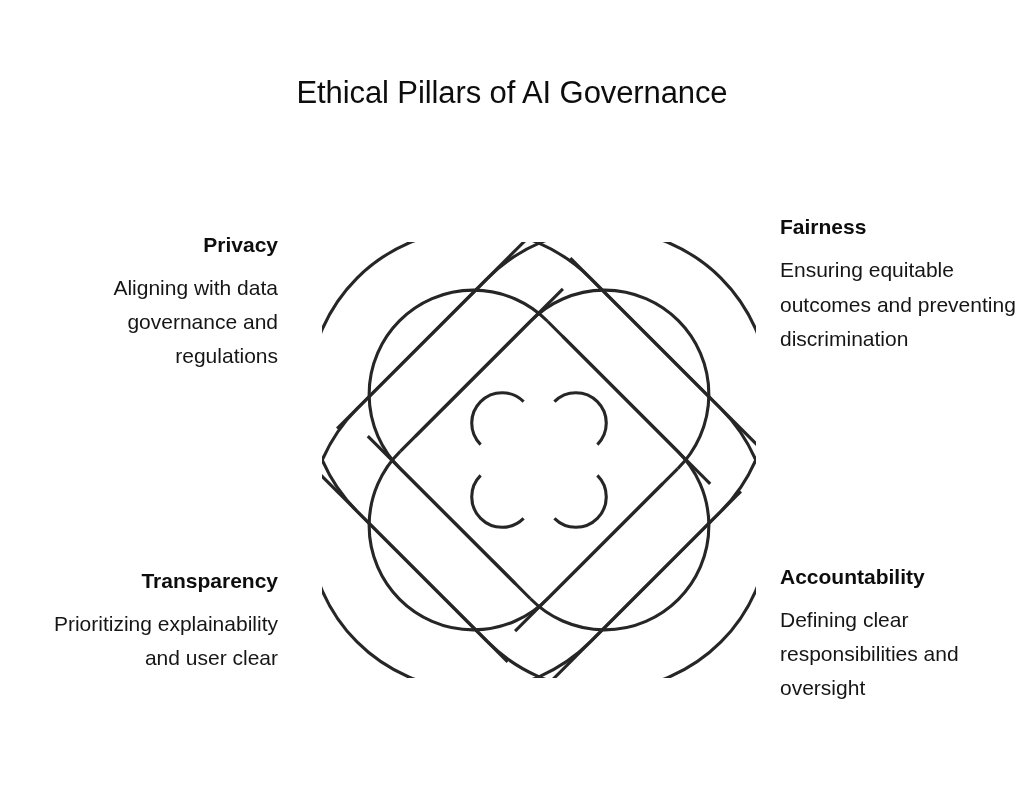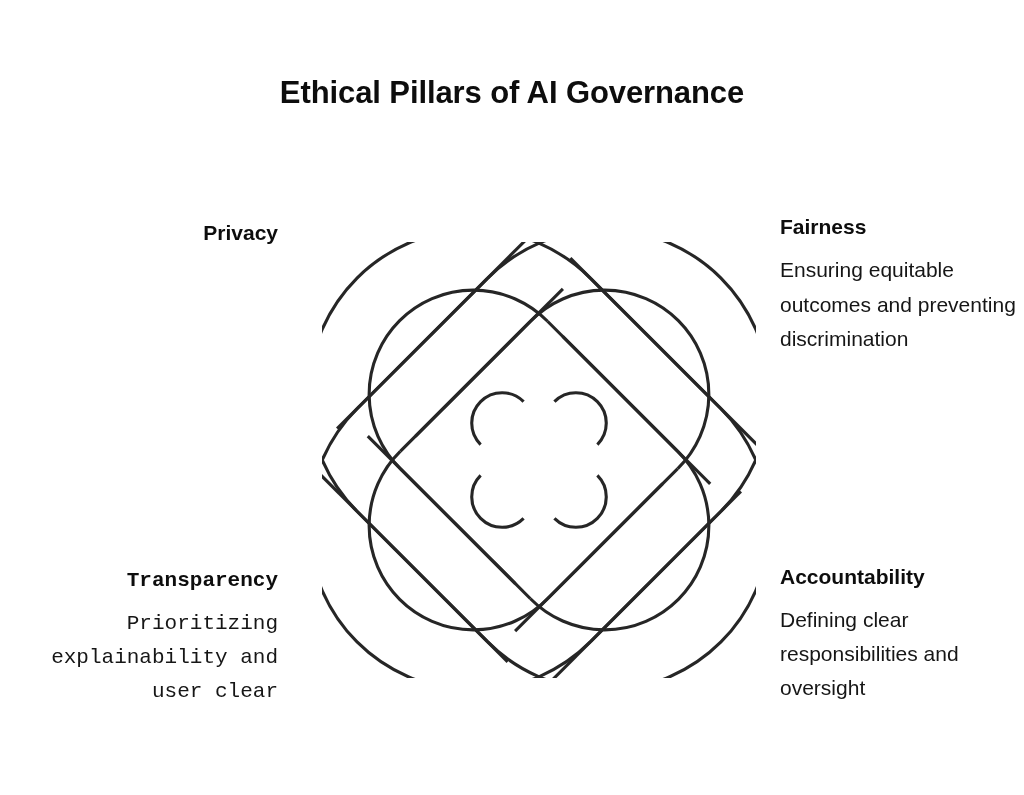--- a/index.html
+++ b/index.html
@@ -25,21 +25,21 @@
   }
 
   
   #title {
     position: absolute;
     left: 0;
     top: 74px;
     width: 1024px;
     text-align: center;
     font-size: 31px;
-    font-weight: bold;
+    font-weight: normal;
     letter-spacing: -0.1px;
     color: #0d0d0d;
     line-height: 1.2;
   }
 
   
   .quad {
     position: absolute;
     width: 250px;
   }
@@ -54,23 +54,23 @@
     font-size: 21px;
     font-weight: normal;
     color: #161616;
     line-height: 1.62;
     margin: 13px 0 0 0;
   }
 
   .quad.left  { text-align: right; }
   .quad.right { text-align: left; }
 
-  #quad-privacy        { left: 28px;  top: 220px; }
+  #quad-privacy        { left: 28px;  top: 232px; }
   #quad-fairness       { left: 780px; top: 214px; }
-  #quad-transparency   { left: 28px;  top: 568px; font-family: Liberation Mono, monospace; }
+  #quad-transparency   { left: 28px;  top: 568px; }
   #quad-accountability { left: 780px; top: 564px; }
 
   #quad-fairness .body { line-height: 1.64; }
 
   
   #knot-wrap {
     position: absolute;
     left: 322px;
     top: 242px;
     width: 434px;
@@ -92,20 +92,21 @@
 </style>
 </head>
 <body>
 
 <div id="slide">
 
   <div id="title">Ethical Pillars of AI Governance</div>
 
   <div class="quad left" id="quad-privacy">
     <p class="heading">Privacy</p>
+    <p class="body">Aligning with data governance and regulations</p>
   </div>
 
   <div class="quad right" id="quad-fairness">
     <p class="heading">Fairness</p>
     <p class="body">Ensuring equitable outcomes and preventing discrimination</p>
   </div>
 
   <div class="quad left" id="quad-transparency">
     <p class="heading">Transparency</p>
     <p class="body">Prioritizing explainability and user clear</p>

